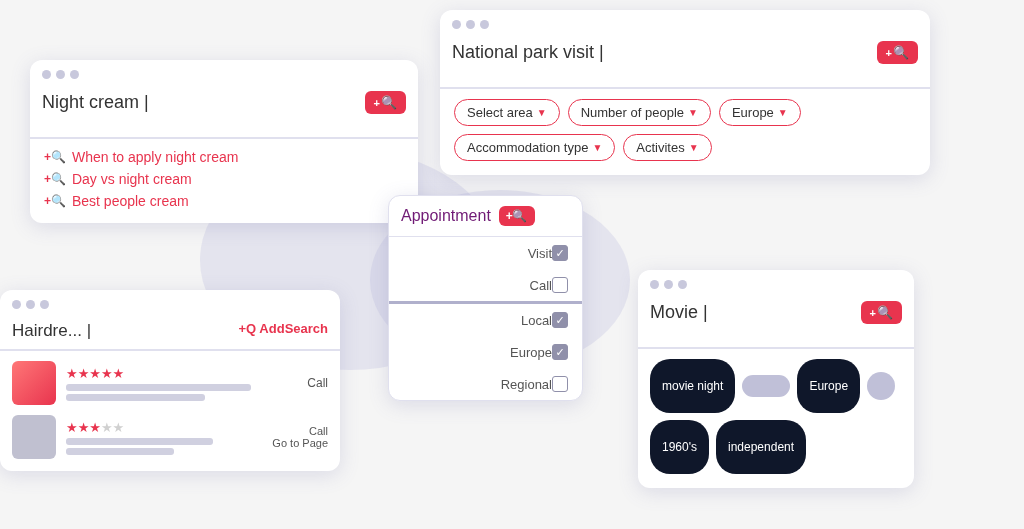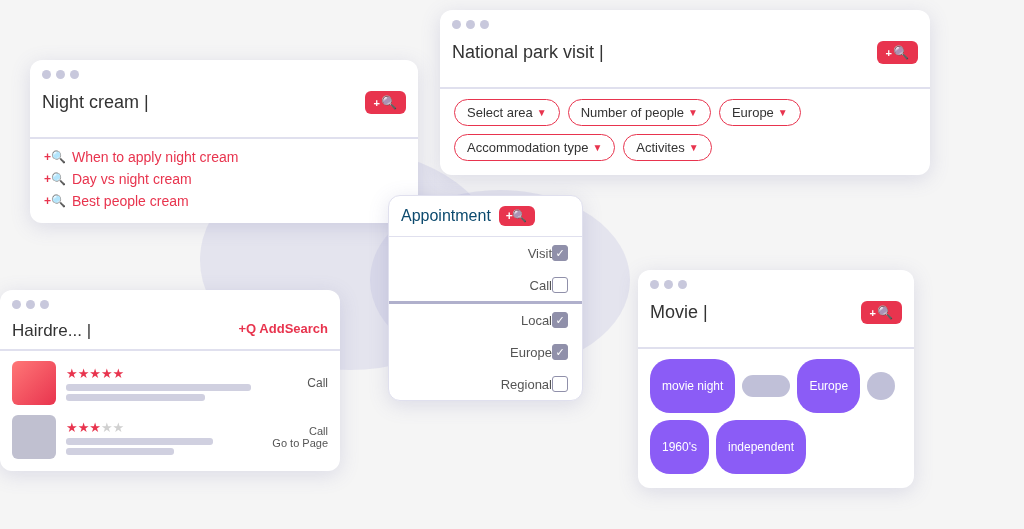--- a/index.html
+++ b/index.html
@@ -127,21 +127,21 @@
     }
     .appointment-header {
       display: flex;
       align-items: center;
       gap: 8px;
       padding: 10px 12px;
       border-bottom: 1px solid #e0e0ee;
     }
     .appt-title {
       font-size: 16px;
-      color: #0c4a6e;
+      color: #701a75;
       font-weight: 500;
     }
     .appt-search-btn {
       background: #e8344e;
       color: white;
       border: none;
       border-radius: 6px;
       padding: 3px 7px;
       font-size: 12px;
       cursor: pointer;
@@ -254,21 +254,21 @@
       z-index: 3;
     }
     .movie-tags {
       padding: 10px 12px 14px;
       display: flex;
       flex-wrap: wrap;
       gap: 7px;
       align-items: center;
     }
     .tag {
-      background: #8b5cf6;
+      background: #0f172a;
       color: white;
       border-radius: 20px;
       padding: 20px 12px;
       font-size: 12px;
       cursor: pointer;
     }
     .tag-light {
       background: #c0c0d8;
       color: white;
       border-radius: 20px;

